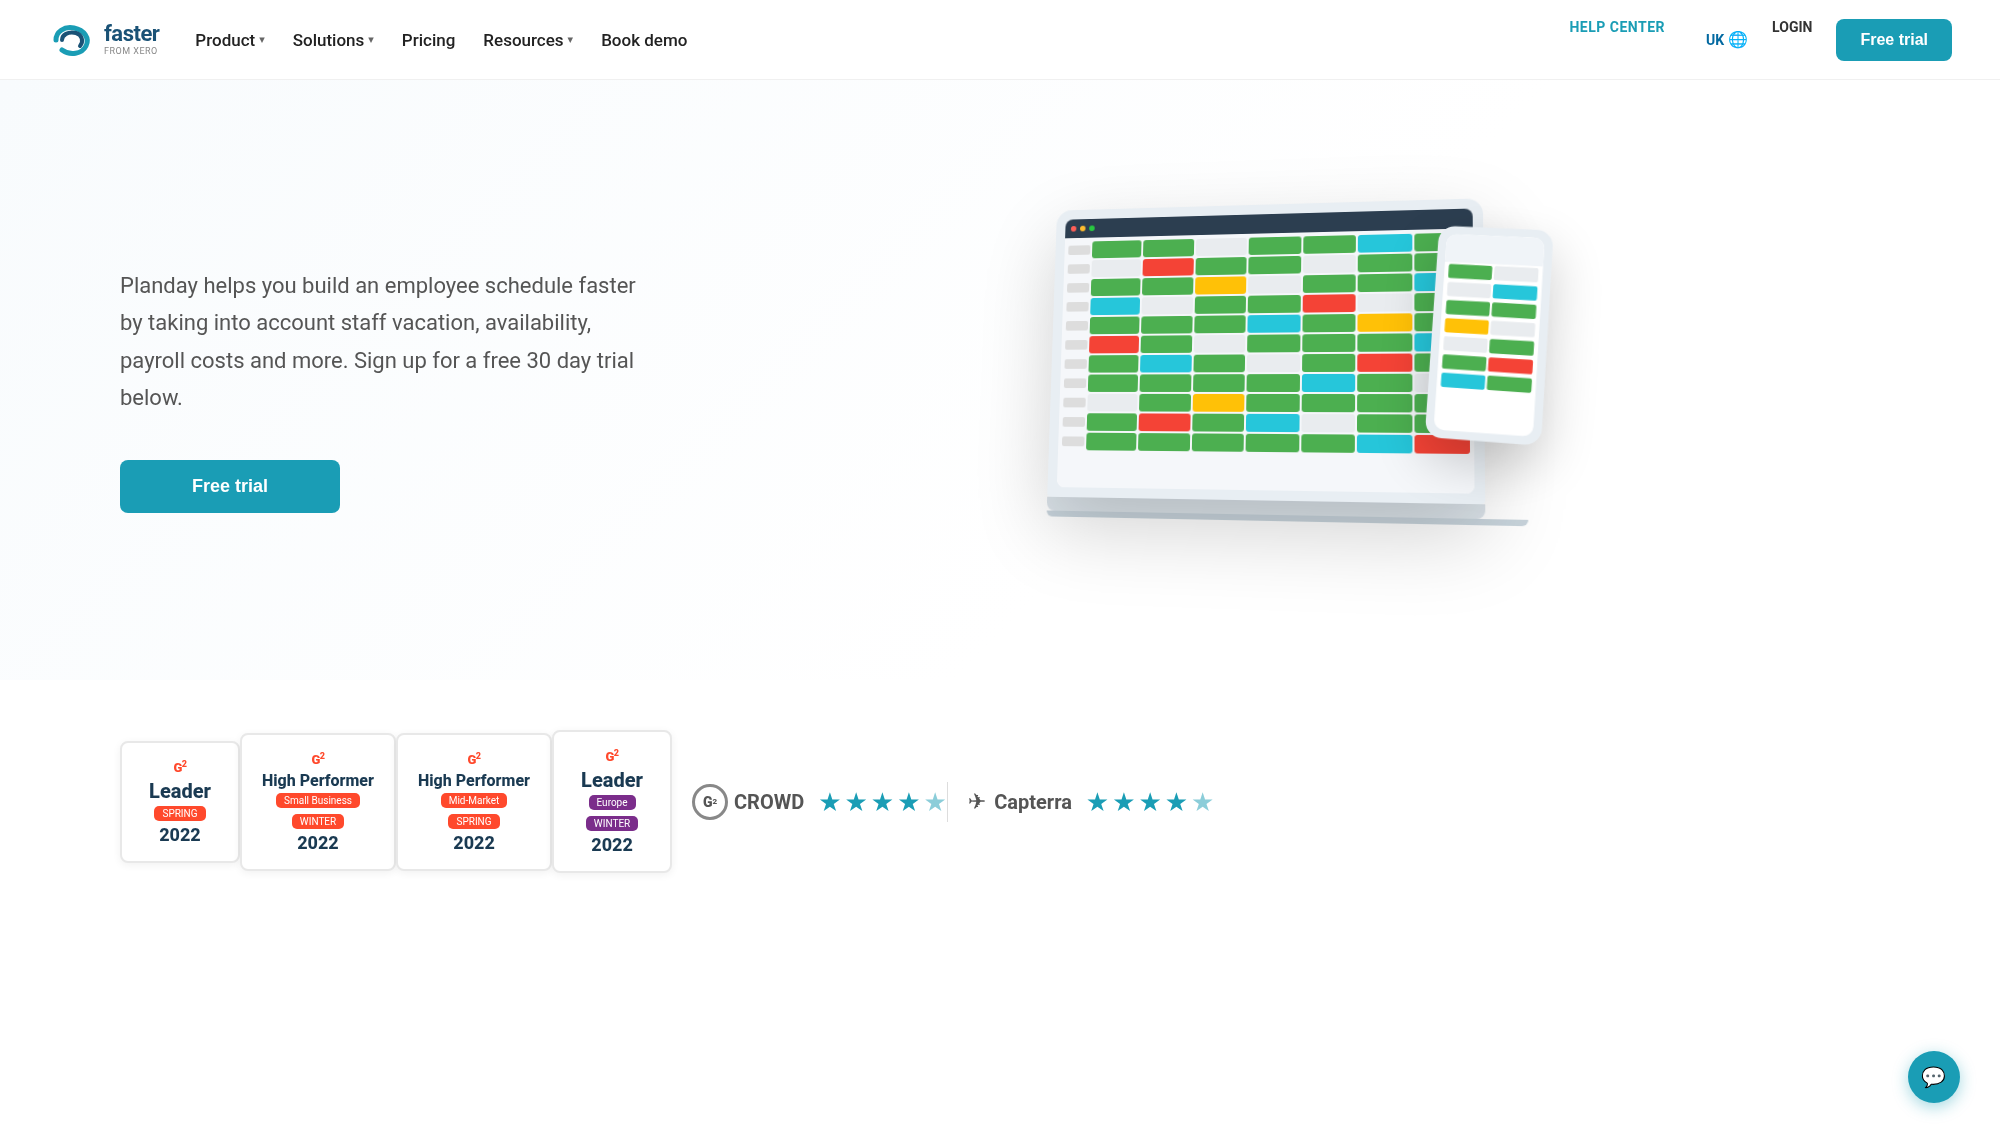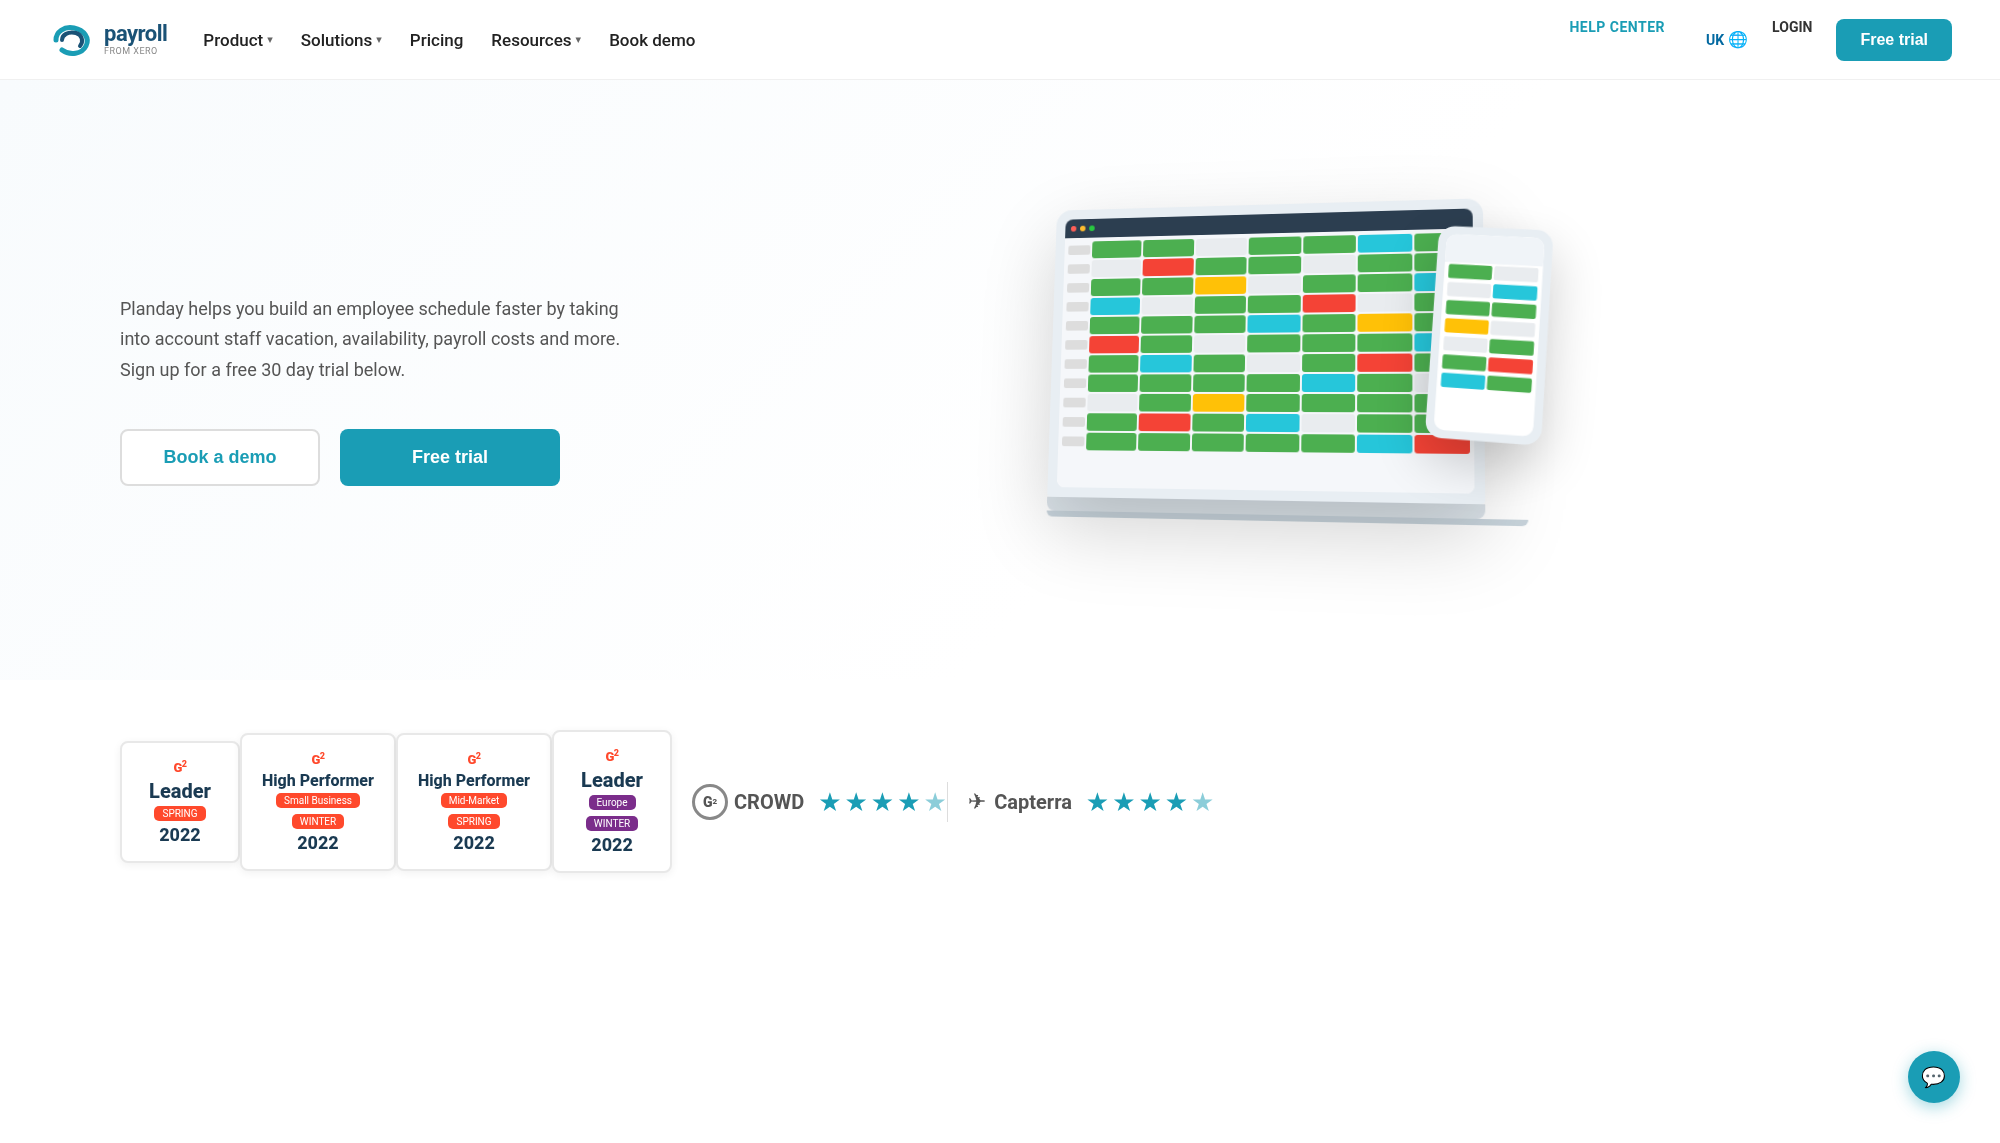--- a/index.html
+++ b/index.html
@@ -39,21 +39,21 @@
       padding: 60px 80px 40px 120px; min-height: 580px; position: relative;
       background: linear-gradient(135deg, #f8fbfd 0%, #ffffff 60%);
       overflow: hidden;
     }
     .hero-left { max-width: 600px; z-index: 2; }
     .hero-title {
       font-size: 52px; font-weight: 800; color: #1a3a52; line-height: 1.15;
       margin-bottom: 28px;
     }
     .hero-desc {
-      font-size: 18px; color: #555; line-height: 1.7; margin-bottom: 44px; max-width: 520px;
+      font-size: 22px; color: #555; line-height: 1.7; margin-bottom: 44px; max-width: 520px;
     }
     .hero-buttons { display: flex; gap: 20px; }
     .btn-book-demo {
       background: #fff; color: #1a9db5; border: 2px solid #ddd; border-radius: 8px;
       padding: 16px 36px; font-size: 18px; font-weight: 600; cursor: pointer; min-width: 200px;
     }
     .btn-free-trial-hero {
       background: #1a9db5; color: #fff; border: none; border-radius: 8px;
       padding: 16px 48px; font-size: 18px; font-weight: 600; cursor: pointer; min-width: 220px;
     }
@@ -164,21 +164,21 @@
 <body>
 
 <nav class="navbar">
   <div class="nav-left">
     <a class="logo-wrap" href="#">
       <svg class="logo-icon" viewBox="0 0 48 36" fill="none" xmlns="http://www.w3.org/2000/svg">
         <path d="M8 18 C8 10, 16 4, 26 6 C36 8, 42 16, 38 24 C34 32, 22 34, 14 28" stroke="#1a9db5" stroke-width="5" fill="none" stroke-linecap="round"></path>
         <path d="M14 18 C14 13, 20 9, 28 11 C34 13, 36 19, 32 24" stroke="#1a5276" stroke-width="4" fill="none" stroke-linecap="round"></path>
       </svg>
       <div class="logo-text">
-        <span class="logo-planday">payroll</span>
+        <span class="logo-planday">faster</span>
         <span class="logo-sub">FROM XERO</span>
       </div>
     </a>
     <div class="nav-links">
       <a class="nav-link" href="#">
         <span>Product</span>
         <span class="nav-chevron">▾</span>
       </a>
       <a class="nav-link" href="#">
         <span>Solutions</span>
@@ -204,21 +204,20 @@
     </div>
     <a class="nav-login" href="#">LOGIN</a>
     <button class="btn-free-trial-nav">Free trial</button>
   </div>
 </nav>
 
 <section class="hero">
   <div class="hero-left">
     <p class="hero-desc">Planday helps you build an employee schedule faster by taking into account staff vacation, availability, payroll costs and more. Sign up for a free 30 day trial below.</p>
     <div class="hero-buttons">
-      <button class="btn-book-demo">Book a demo</button>
       <button class="btn-free-trial-hero">Free trial</button>
     </div>
   </div>
 
   <div class="hero-right">
 
     <div class="hero-mockup">
       <div class="laptop-body">
         <div class="laptop-screen">
           <div class="schedule-grid">

